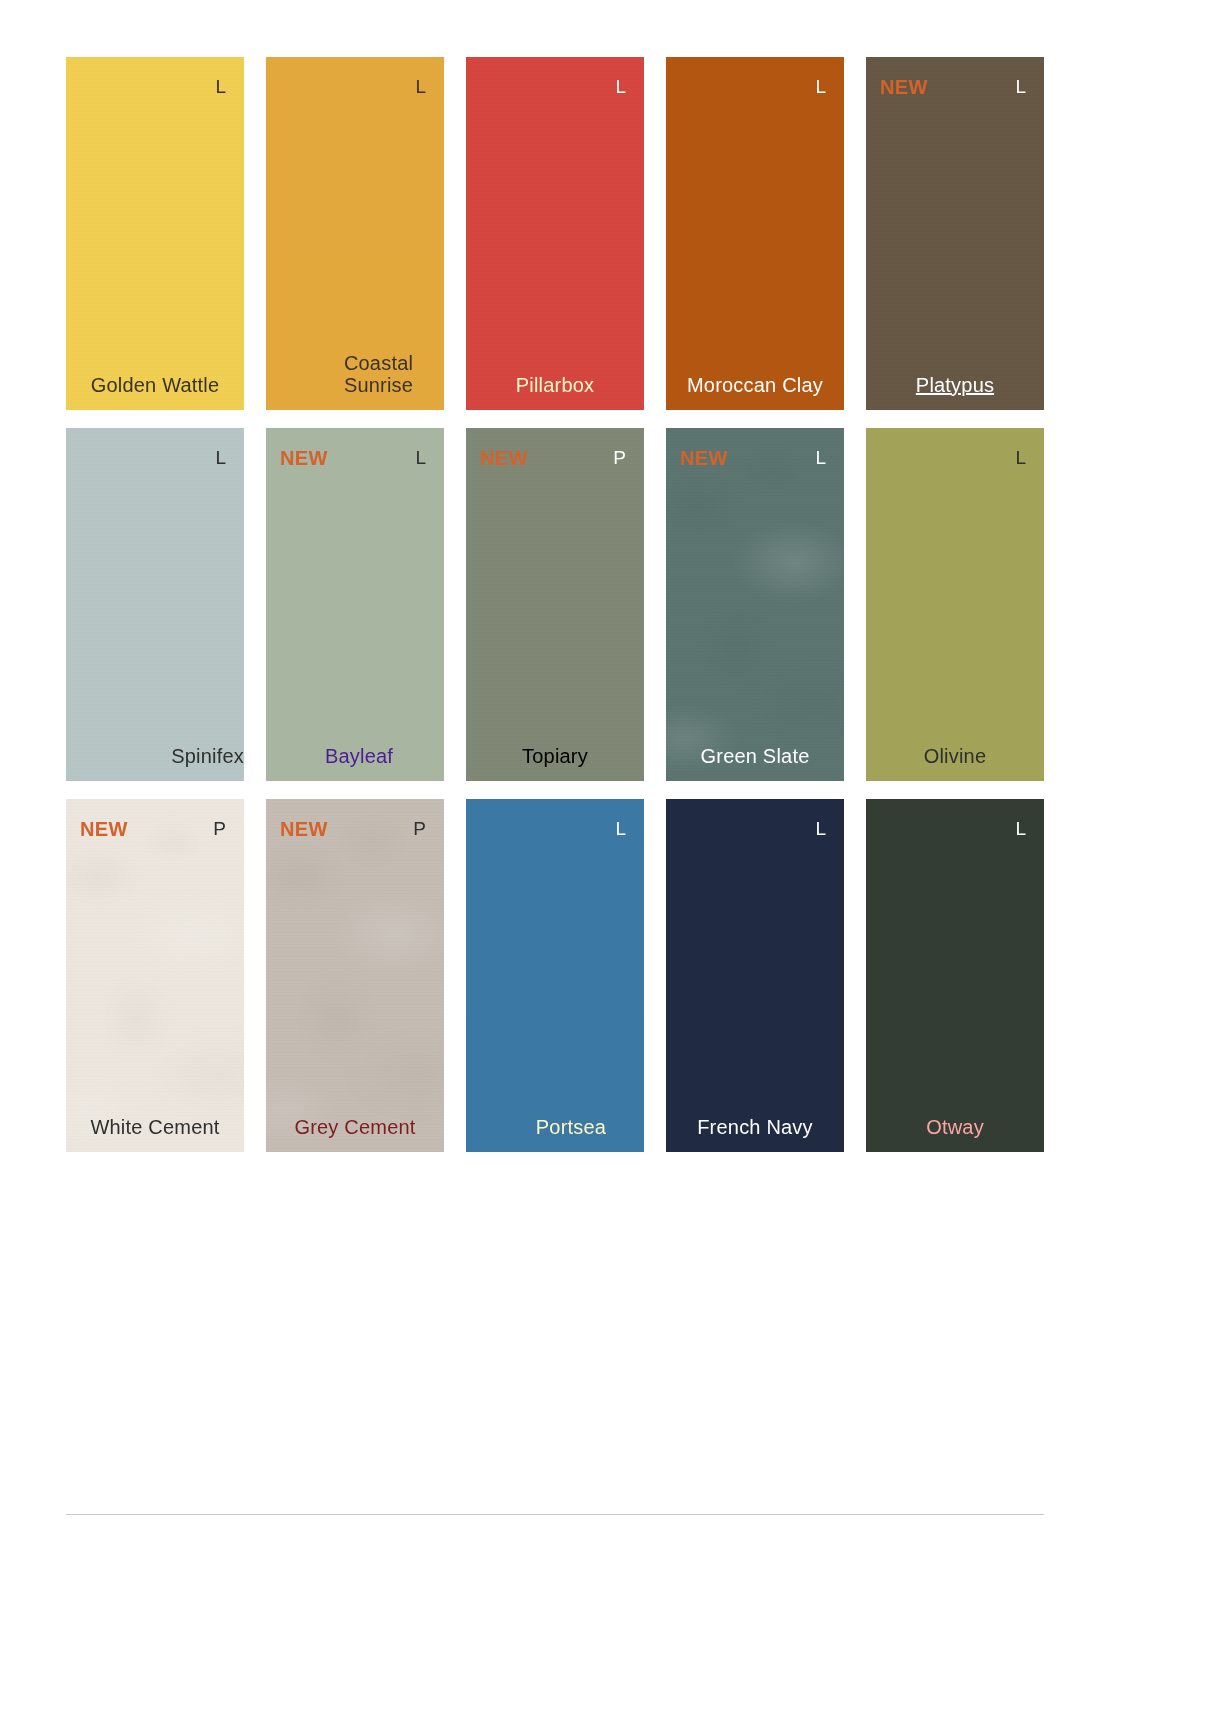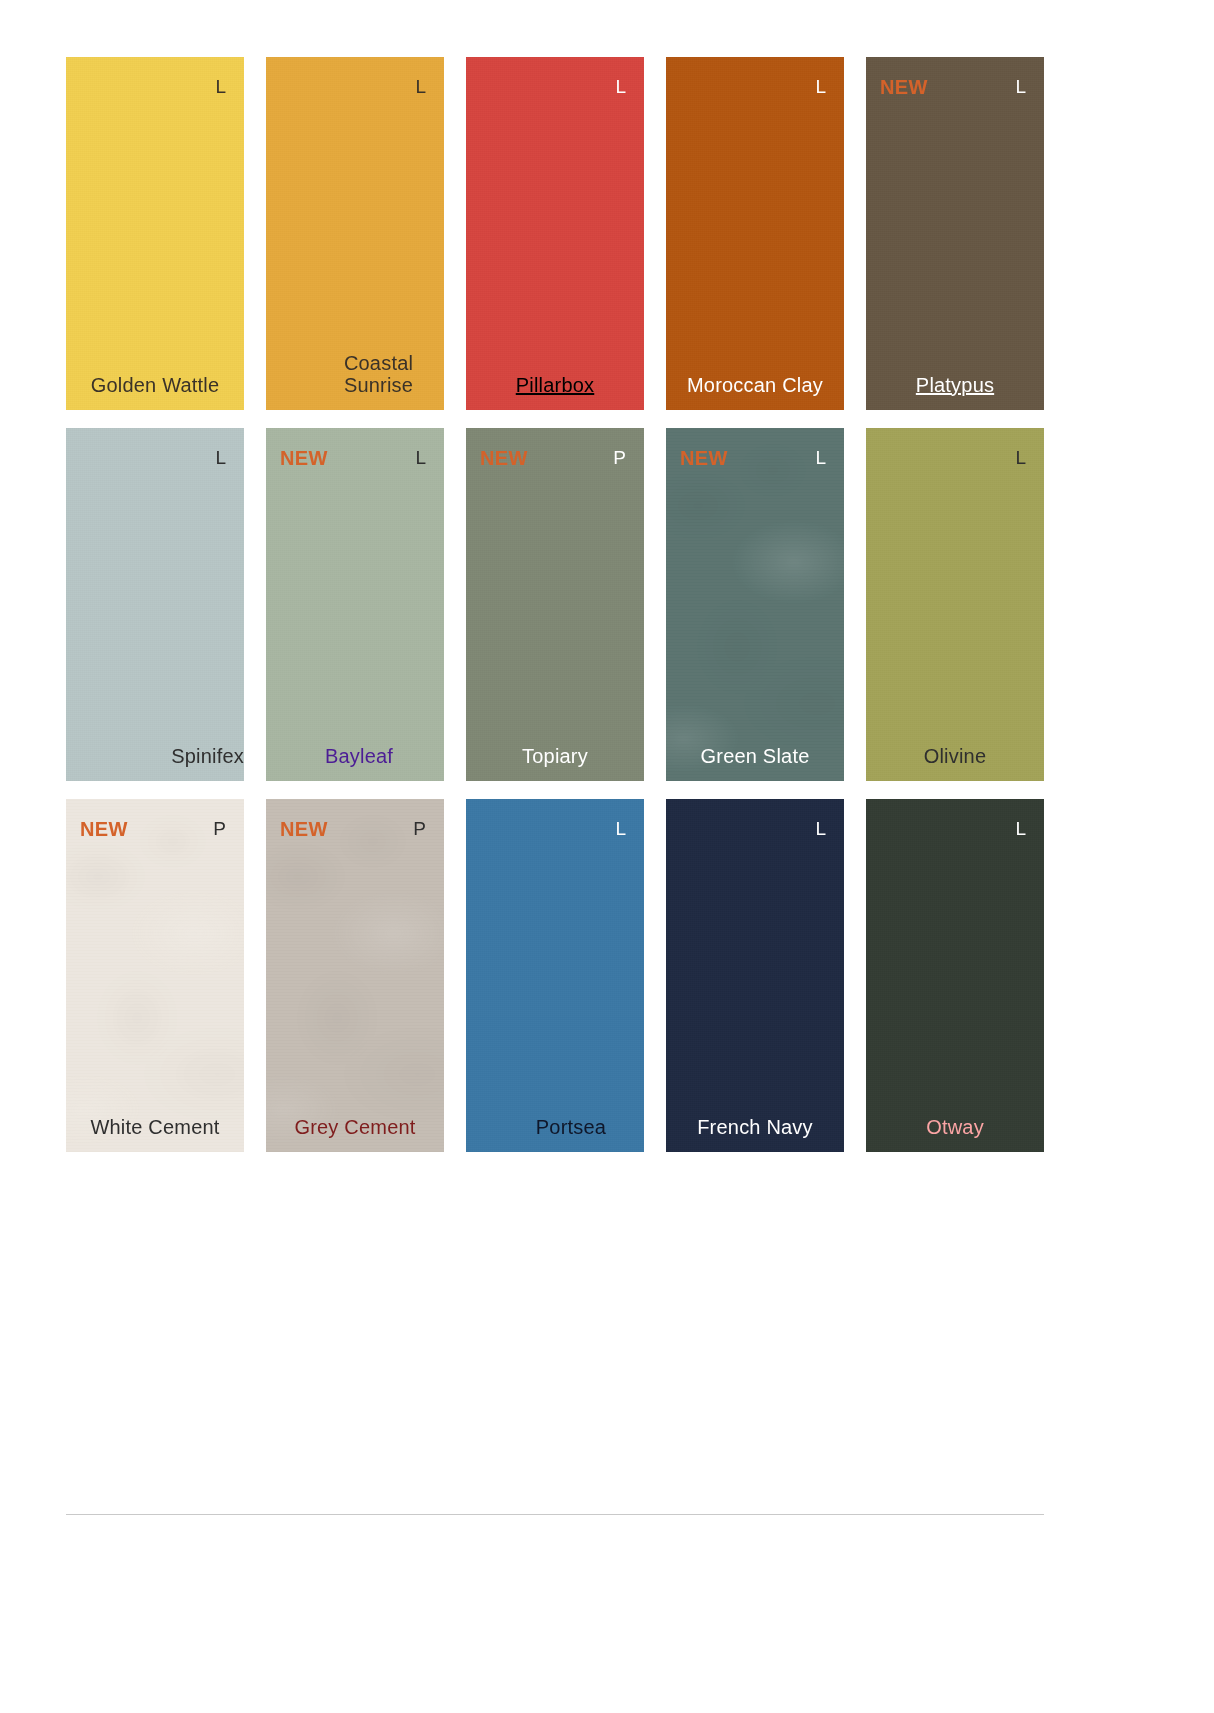--- a/index.html
+++ b/index.html
@@ -122,21 +122,21 @@
         <div class="swatch-name" style="color: rgb(58, 50, 40); text-align: center;">Golden Wattle</div>
       </div>
       <div class="swatch tex-fine" style="background: rgb(229, 169, 60);">
         <div class="tex"></div>
         <div class="finish-letter" style="color: rgb(58, 50, 40);">L</div>
         <div class="swatch-name" style="color: rgb(58, 50, 40); padding-left: 47px;">Coastal Sunrise</div>
       </div>
       <div class="swatch tex-fine" style="background: rgb(214, 69, 63);">
         <div class="tex"></div>
         <div class="finish-letter" style="color: rgb(255, 255, 255);">L</div>
-        <div class="swatch-name" style="color: #000000; text-decoration: underline;">Pillarbox</div>
+        <div class="swatch-name" style="color: #fef9c3;">Pillarbox</div>
       </div>
       <div class="swatch tex-fine" style="background: rgb(179, 86, 16);">
         <div class="tex"></div>
         <div class="finish-letter" style="color: rgb(255, 255, 255);">L</div>
         <div class="swatch-name" style="color: rgb(255, 255, 255);">Moroccan Clay</div>
       </div>
       <div class="swatch tex-fine" style="background: rgb(102, 87, 68);">
         <div class="tex"></div>
         <div class="badge-new" style="color: rgb(212, 98, 42);">NEW</div>
         <div class="finish-letter" style="color: rgb(255, 255, 255);">L</div>
@@ -150,21 +150,21 @@
       <div class="swatch tex-fine" style="background: rgb(168, 182, 162);">
         <div class="tex"></div>
         <div class="badge-new" style="color: rgb(212, 98, 42);">NEW</div>
         <div class="finish-letter" style="color: rgb(47, 47, 47);">L</div>
         <div class="swatch-name" style="color: #4c1d95; padding-left: 8px;">Bayleaf</div>
       </div>
       <div class="swatch tex-fine" style="background: rgb(127, 136, 116);">
         <div class="tex"></div>
         <div class="badge-new" style="color: rgb(212, 98, 42);">NEW</div>
         <div class="finish-letter" style="color: rgb(255, 255, 255);">P</div>
-        <div class="swatch-name" style="color: #ffffff;">Topiary</div>
+        <div class="swatch-name" style="color: #000000;">Topiary</div>
       </div>
       <div class="swatch tex-concrete" style="background: rgb(91, 116, 112);">
         <div class="tex"></div>
         <div class="badge-new" style="color: rgb(212, 98, 42);">NEW</div>
         <div class="finish-letter" style="color: rgb(255, 255, 255);">L</div>
         <div class="swatch-name" style="color: rgb(255, 255, 255);">Green Slate</div>
       </div>
       <div class="swatch tex-fine" style="background: rgb(163, 163, 88);">
         <div class="tex"></div>
         <div class="finish-letter" style="color: rgb(47, 47, 47);">L</div>
@@ -178,21 +178,21 @@
       </div>
       <div class="swatch tex-concrete" style="background: rgb(196, 188, 179);">
         <div class="tex"></div>
         <div class="badge-new" style="color: rgb(212, 98, 42);">NEW</div>
         <div class="finish-letter" style="color: rgb(47, 47, 47);">P</div>
         <div class="swatch-name" style="color: #7f1d1d;">Grey Cement</div>
       </div>
       <div class="swatch tex-fine" style="background: rgb(59, 120, 165);">
         <div class="tex"></div>
         <div class="finish-letter" style="color: rgb(255, 255, 255);">L</div>
-        <div class="swatch-name" style="color: #0f172a; margin-left: 32px;">Portsea</div>
+        <div class="swatch-name" style="color: #fef9c3; margin-left: 32px;">Portsea</div>
       </div>
       <div class="swatch tex-fine" style="background: rgb(31, 42, 66);">
         <div class="tex"></div>
         <div class="finish-letter" style="color: rgb(255, 255, 255);">L</div>
         <div class="swatch-name" style="color: rgb(255, 255, 255);">French Navy</div>
       </div>
       <div class="swatch tex-fine" style="background: rgb(51, 60, 51);">
         <div class="tex"></div>
         <div class="finish-letter" style="color: rgb(255, 255, 255);">L</div>
         <div class="swatch-name" style="color: #fca5a5; margin-top: 24px;">Otway</div>

